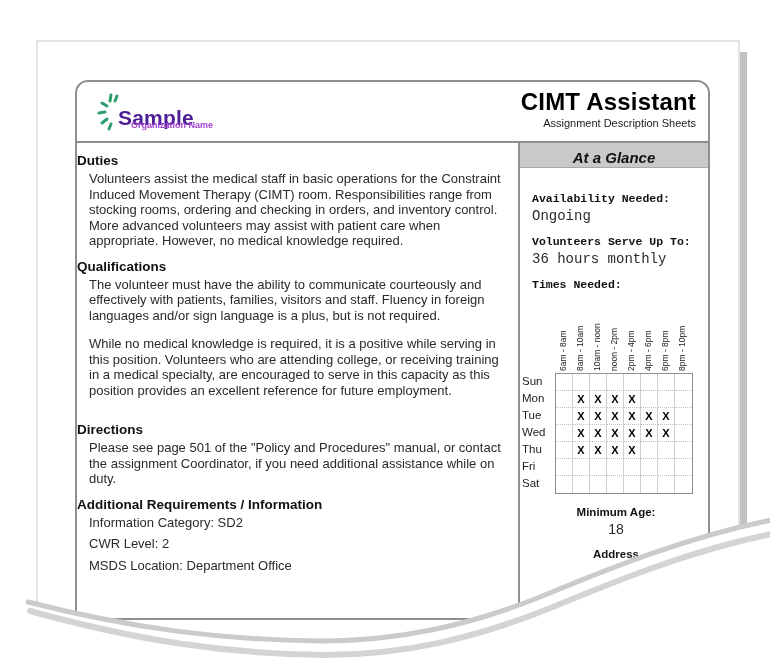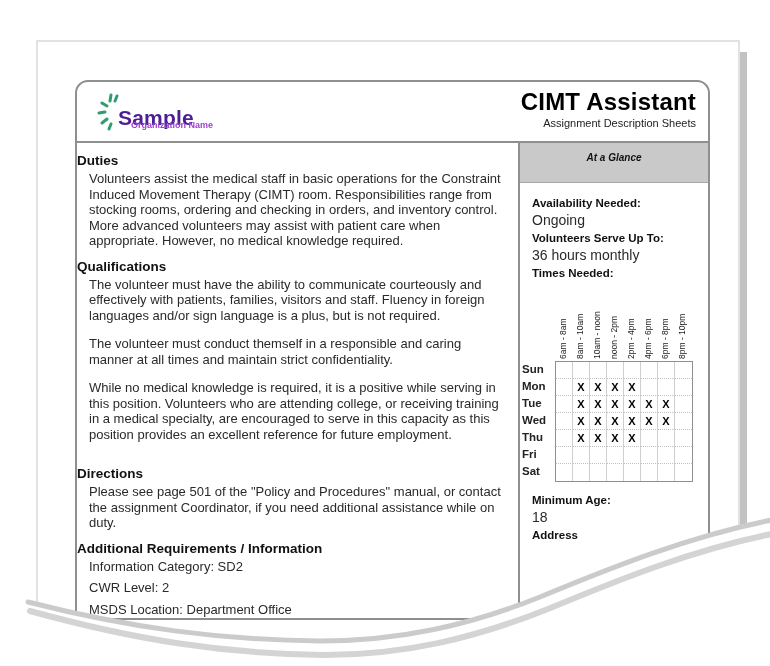--- a/index.html
+++ b/index.html
@@ -37,45 +37,45 @@
   .sec-heading { font-size:13.5px; font-weight:bold; color:#111; margin-bottom:3px; }
   .sec-body, .sec-item { font-size:13px; line-height:15.5px; color:#2a2a2a;
                          padding-left:12px; }
   .sec-body p { margin-bottom:13px; }
   .sec { margin-bottom:10px; }
   .sec-directions { margin-top:24px; }
   .sec-additional { margin-top:8px; }
   .sec-item { margin-bottom:6px; }
 
   
-  .glance-header { height:40px; background:#c9c9c9; border-bottom:1px solid #a8a8a8;
-                   text-align:center; line-height:29px; font-size:10px; font-weight:bold;
+  .glance-header { height:25px; background:#c9c9c9; border-bottom:1px solid #a8a8a8;
+                   text-align:center; line-height:29px; font-size:15px; font-weight:bold;
                    font-style:italic; color:#111; }
-  .sb-pad { padding:14px 8px 0 12px; }
-  .sb-label { font-size:11.5px; font-weight:bold; color:#111; margin-top:4px; }
+  .sb-pad { padding:24px 8px 0 12px;font-family:Liberation Mono, monospace; }
+  .sb-label { font-size:11.5px; font-weight:bold; color:#111; margin-top:11px; }
   .sb-label:first-child { margin-top:0; }
   .sb-value { font-size:14px; color:#2a2a2a; margin-top:3px; margin-bottom:4px; }
 
   .schedule { margin:2px 0 0 2px; }
   .slot-headers { display:flex; margin-left:33px; height:78px; align-items:flex-end; }
   .slot-head { width:17px; height:78px; font-size:8.5px; color:#222; white-space:nowrap;
                writing-mode:vertical-rl; transform:rotate(180deg); text-align:left;
                line-height:17px; overflow:hidden; }
   .grid-row-wrap { display:flex; margin-top:2px; }
-  .day-labels { width:33px;font-weight:bold; }
+  .day-labels { width:33px; }
   .day-label { height:17px; line-height:17px; font-size:11.5px; color:#222; }
   .schedule-grid { display:grid; grid-template-columns:repeat(8,17px);
                    grid-auto-rows:17px; border:1px solid #8f8f8f; height:fit-content; }
   .cell { border-right:1px solid #cfcfcf; border-bottom:1px dotted #c0c0c0;
           display:flex; align-items:center; justify-content:center;
           font-size:11px; font-weight:bold; color:#000; }
   .cell:nth-child(8n) { border-right:none; }
   .cell:nth-last-child(-n+8) { border-bottom:none; }
 
-  .sb-after-grid { padding:12px 8px 0 12px; }
+  .sb-after-grid { padding:12px 8px 0 12px;text-align:center; }
 
   
   .page-curl { position:absolute; left:0; top:0; width:770px; height:666px;
                pointer-events:none; z-index:5; }
 </style>
 </head>
 <body>
 
 <div class="stage">
 
@@ -111,21 +111,20 @@
 
         <div class="sec">
           <div class="sec-heading">Duties</div>
           <div class="sec-body">Volunteers assist the medical staff in basic operations for the Constraint Induced Movement Therapy (CIMT) room. Responsibilities range from stocking rooms, ordering and checking in orders, and inventory control. More advanced volunteers may assist with patient care when appropriate. However, no medical knowledge required.</div>
         </div>
 
         <div class="sec">
           <div class="sec-heading">Qualifications</div>
           <div class="sec-body">
             <p>The volunteer must have the ability to communicate courteously and effectively with patients, families, visitors and staff. Fluency in foreign languages and/or sign language is a plus, but is not required.</p>
-            <p>The volunteer must conduct themself in a responsible and caring manner at all times and maintain strict confidentiality.</p>
             <p>While no medical knowledge is required, it is a positive while serving in this position. Volunteers who are attending college, or receiving training in a medical specialty, are encouraged to serve in this capacity as this position provides an excellent reference for future employment.</p>
           </div>
         </div>
 
         <div class="sec sec-directions">
           <div class="sec-heading">Directions</div>
           <div class="sec-body">Please see page 501 of the "Policy and Procedures" manual, or contact the assignment Coordinator, if you need additional assistance while on duty.</div>
         </div>
 
         <div class="sec sec-additional">

